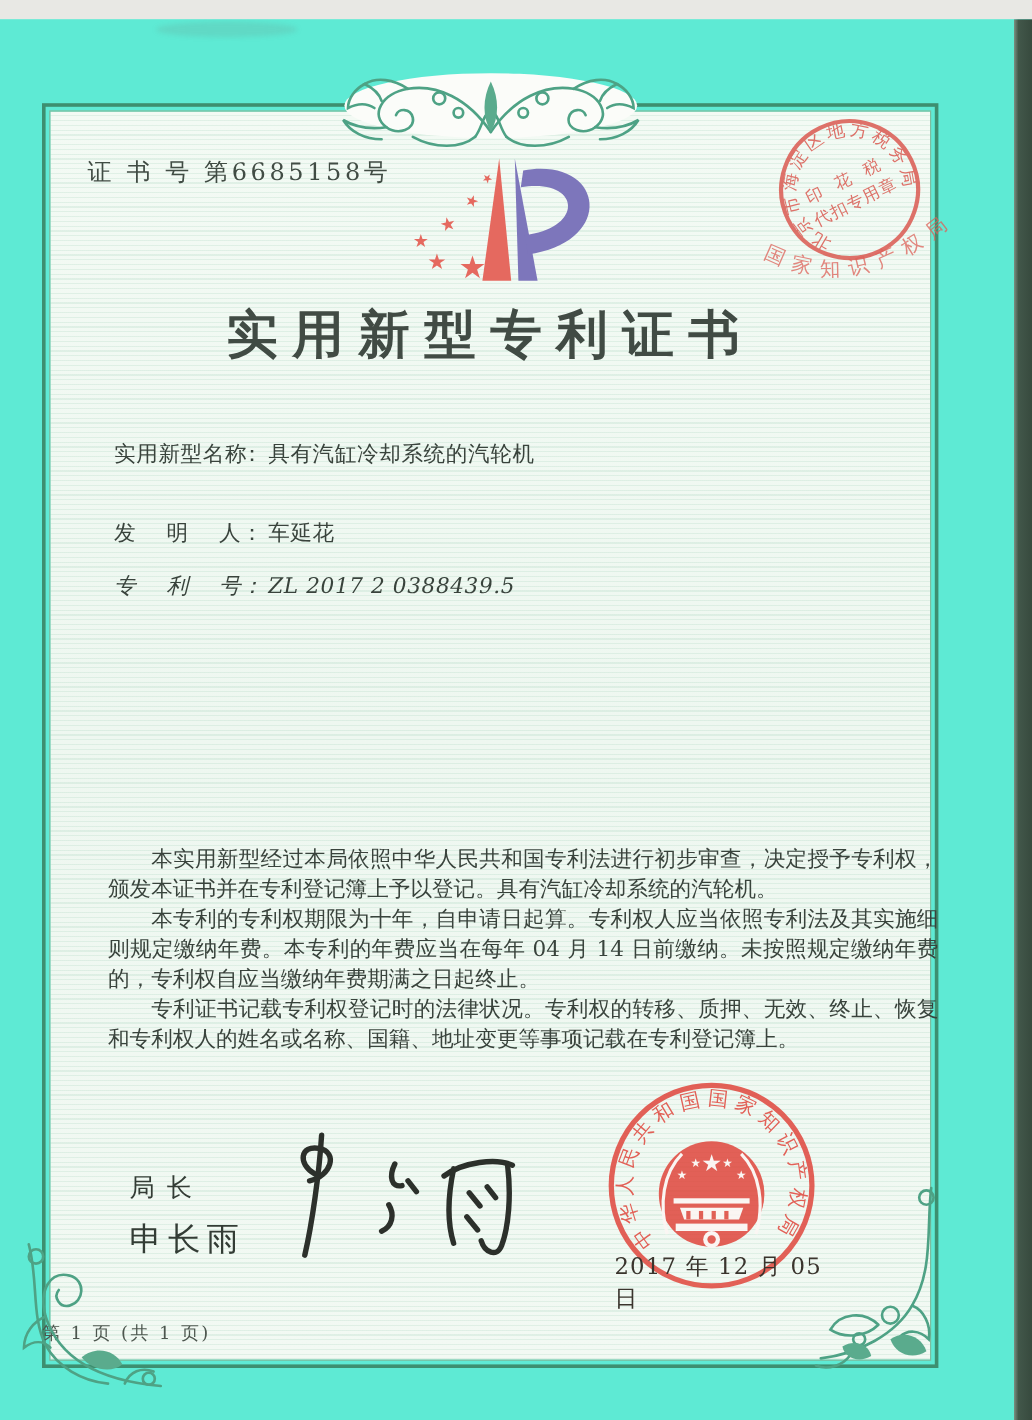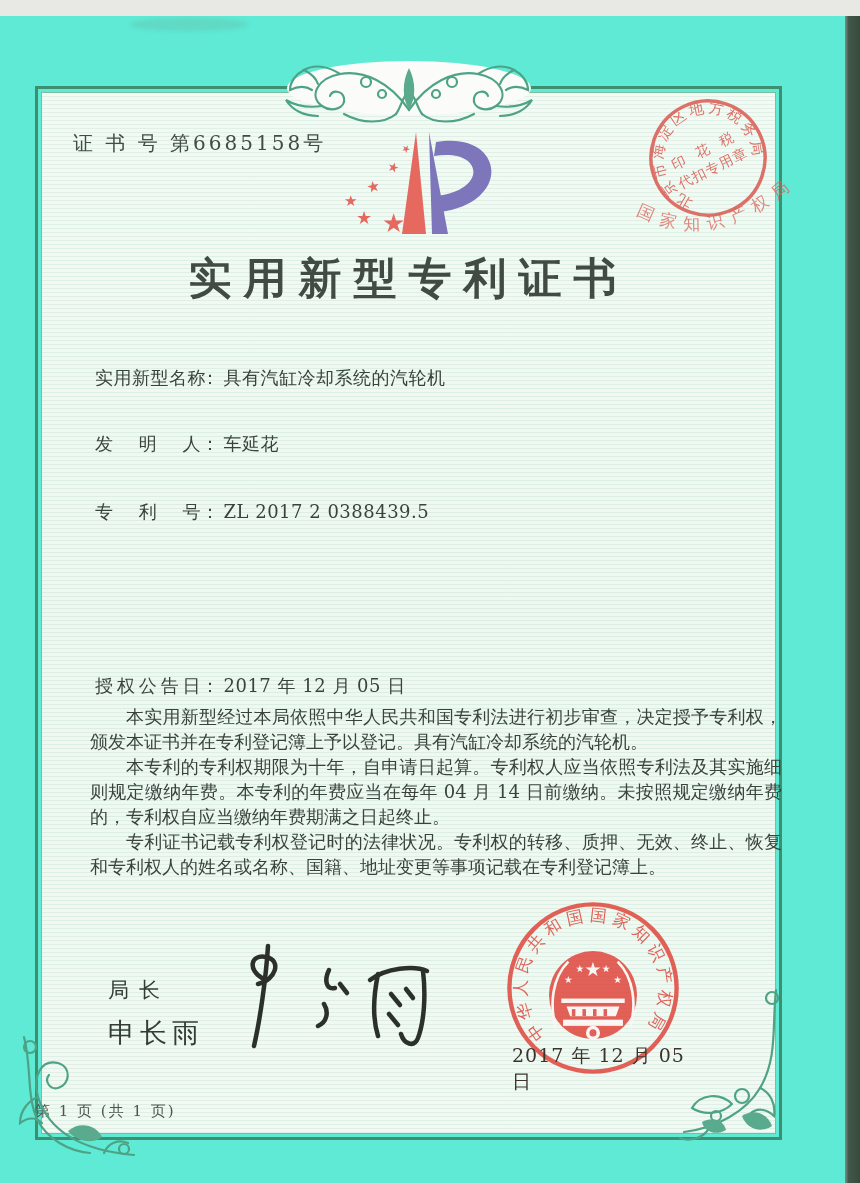--- a/index.html
+++ b/index.html
@@ -112,25 +112,22 @@
   </svg>
 
   <div class="txt field-row" style="top:350px;">
     <span class="field-label">实用新型名称</span><span class="field-colon">：</span><span>具有汽缸冷却系统的汽轮机</span>
   </div>
 
   <div class="txt title">实用新型专利证书</div>
   <div class="txt field-row" style="top:416px;">
     <span class="field-label">发明人</span><span class="field-colon">：</span><span>车延花</span>
   </div>
-  <div class="txt field-row" style="top:484px;">
+  <div class="txt field-row" style="top:460px;font-style:italic;">
     <span class="field-label">专利号</span><span class="field-colon">：</span><span>ZL 2017 2 0388439.5</span>
-  </div>
-  <div class="txt field-row" style="top:658px;">
-    <span class="field-label">授权公告日</span><span class="field-colon">：</span><span>2017 年 12 月 05 日</span>
   </div>
 
   <div class="txt paras">
     <p>本实用新型经过本局依照中华人民共和国专利法进行初步审查，决定授予专利权，颁发本证书并在专利登记簿上予以登记。具有汽缸冷却系统的汽轮机。</p>
     <p>本专利的专利权期限为十年，自申请日起算。专利权人应当依照专利法及其实施细则规定缴纳年费。本专利的年费应当在每年 04 月 14 日前缴纳。未按照规定缴纳年费的，专利权自应当缴纳年费期满之日起终止。</p>
     <p>专利证书记载专利权登记时的法律状况。专利权的转移、质押、无效、终止、恢复和专利权人的姓名或名称、国籍、地址变更等事项记载在专利登记簿上。</p>
   </div>
 
   <div class="txt officer-title">局长</div>
   <div class="txt officer-name">申长雨</div>

